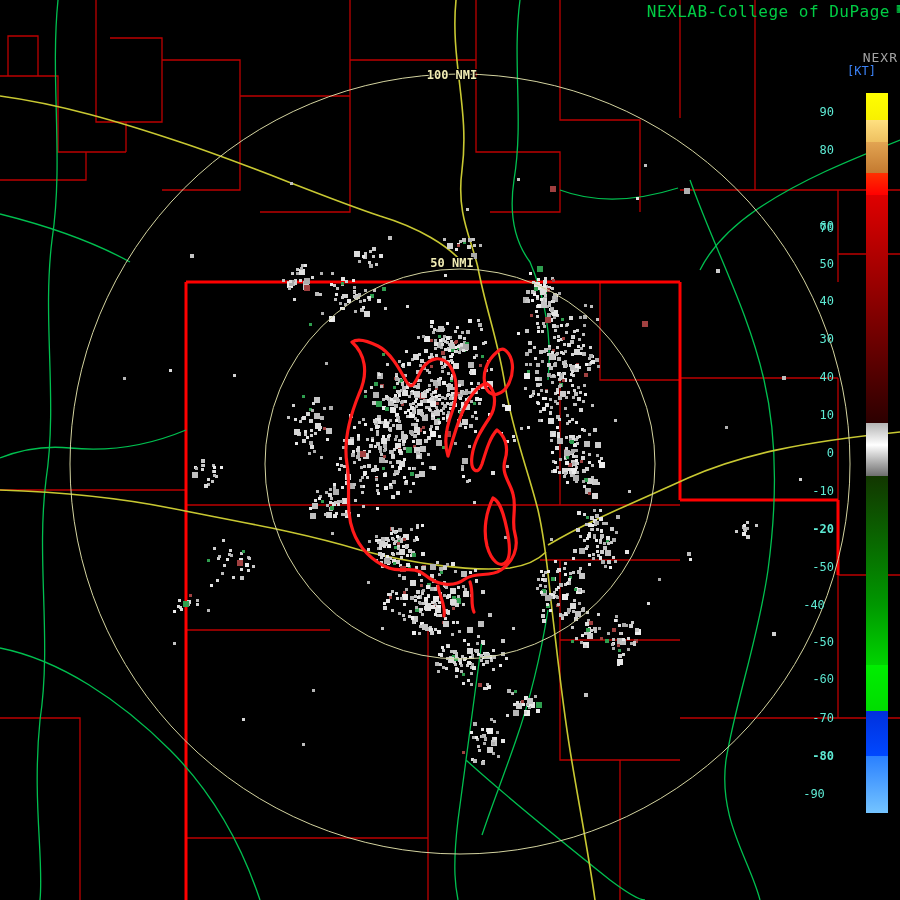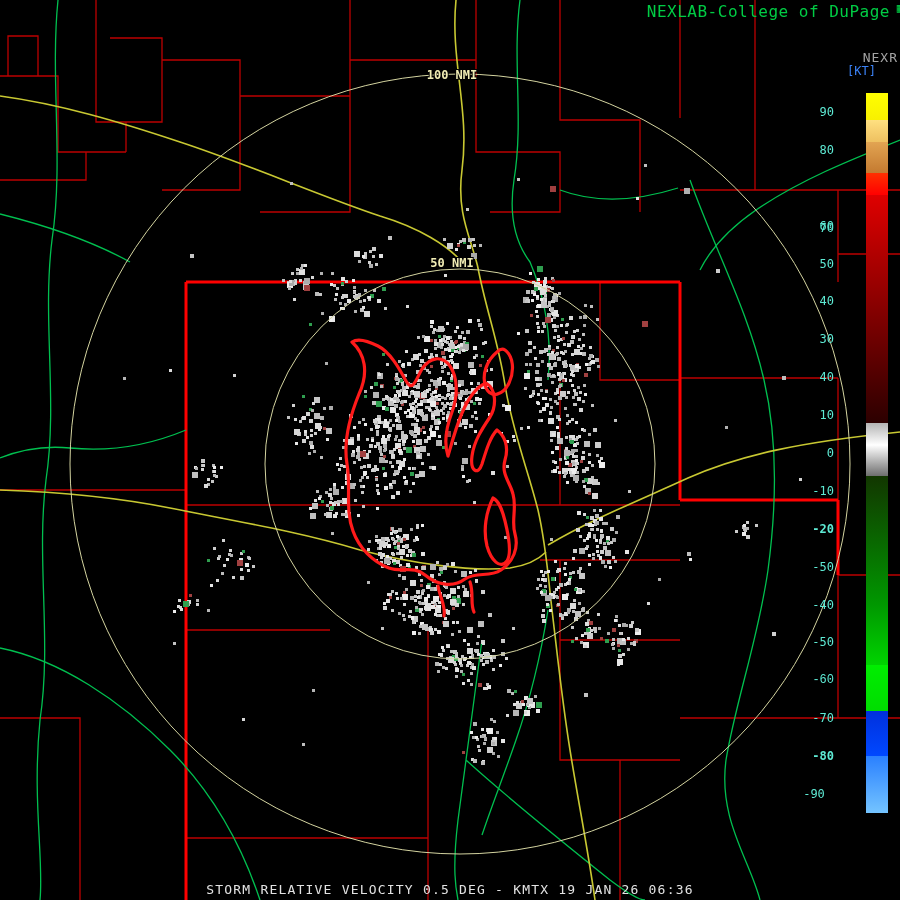--- a/index.html
+++ b/index.html
@@ -1865,23 +1865,22 @@
       <div class="cb-tick" style="top: 218.632px;">60</div>
       <div class="cb-tick" style="top: 256.526px;">50</div>
       <div class="cb-tick" style="top: 294.421px;">40</div>
       <div class="cb-tick" style="top: 332.316px;">30</div>
       <div class="cb-tick" style="top: 370.211px;">40</div>
       <div class="cb-tick" style="top: 408.105px;">10</div>
       <div class="cb-tick" style="top: 446px;">0</div>
       <div class="cb-tick" style="top: 483.895px;">-10</div>
       <div class="cb-tick" style="top: 521.789px; font-weight: bold;">-20</div>
       <div class="cb-tick" style="top: 559.684px;">-50</div>
-      <div class="cb-tick" style="top: 597.579px;">-40</div>
+      <div class="cb-tick" style="top: 597.579px; text-align: center;">-40</div>
       <div class="cb-tick" style="top: 635.474px;">-50</div>
       <div class="cb-tick" style="top: 673.368px; font-family: Liberation Mono, monospace;">-60</div>
       <div class="cb-tick" style="top: 711.263px;">-70</div>
       <div class="cb-tick" style="top: 749.158px; font-weight: bold;">-80</div>
       <div class="cb-tick" style="top: 787.053px; text-align: center;">-90</div>
     </div>
 
-  <div class="statusbar">STORM RELATIVE VELOCITY 0.5 DEG - KMTX 19 JAN 26 06:36</div>
 
 </div>
 
 </body></html>

